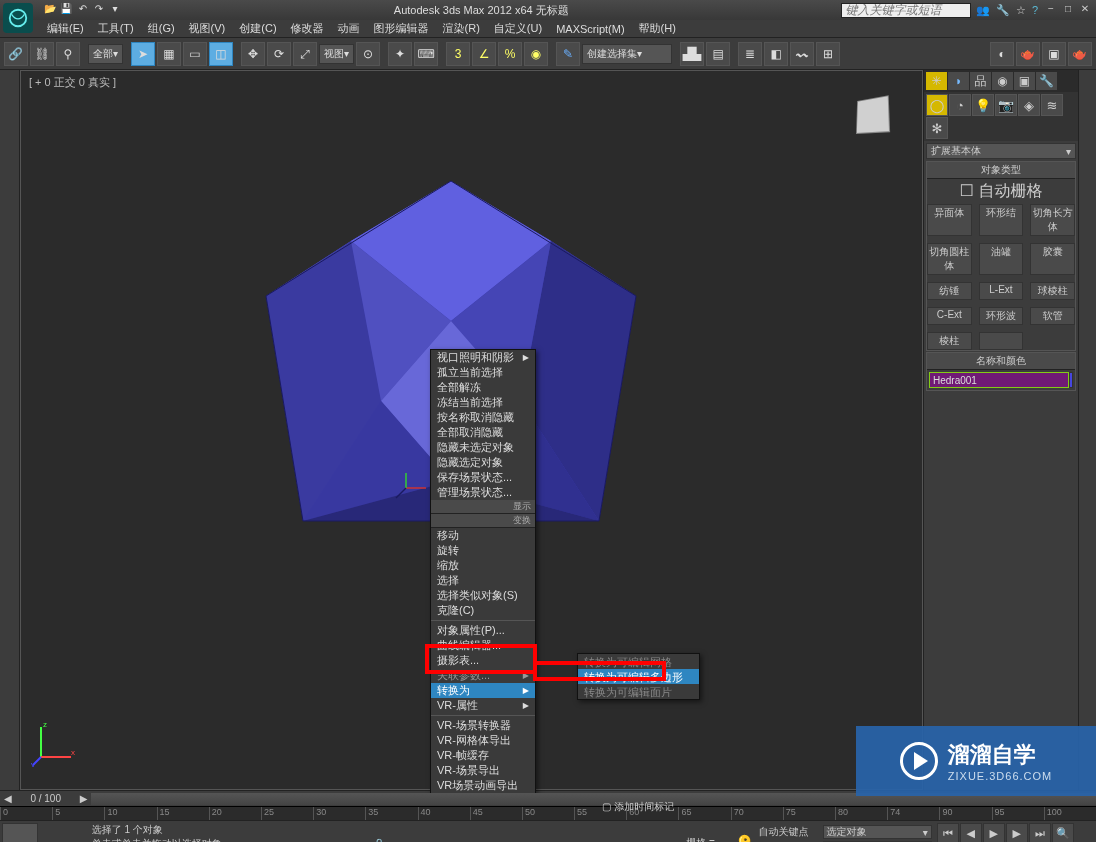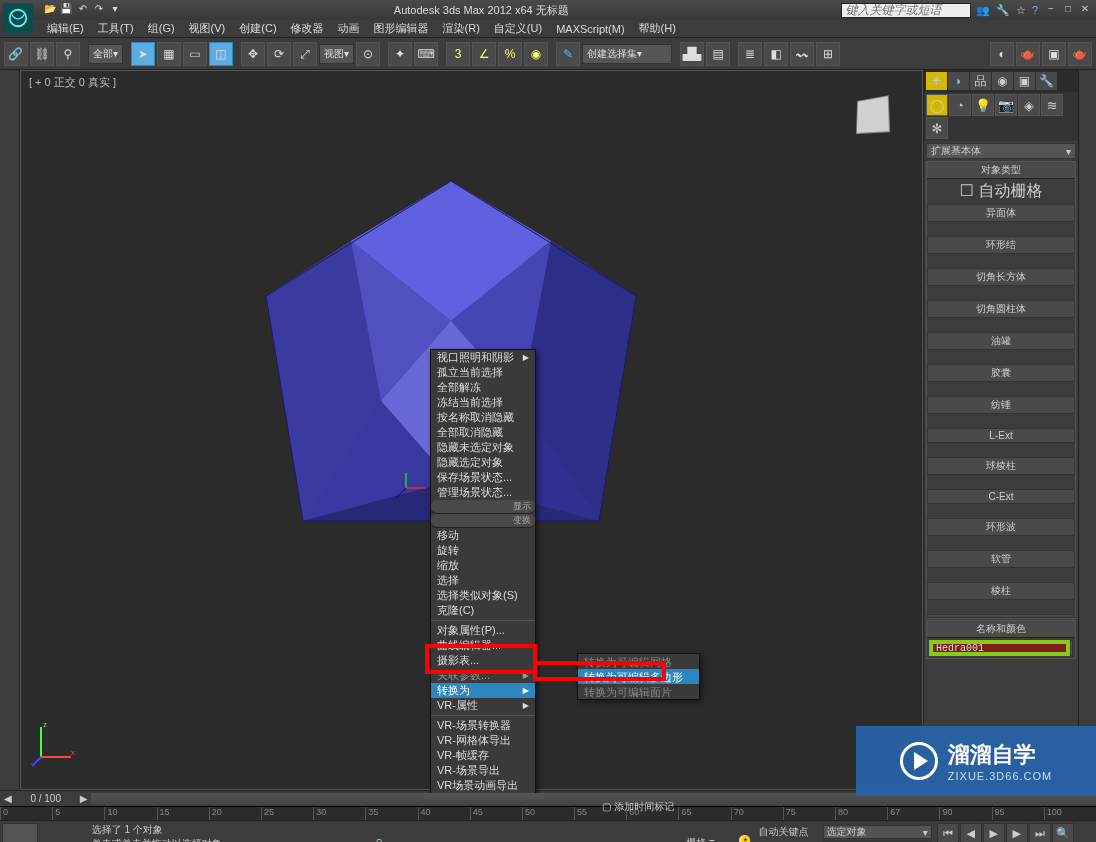--- a/index.html
+++ b/index.html
@@ -45,45 +45,45 @@
 
 .hedra { position: absolute; top: 100px; left: 200px; width: 460px; height: 460px; }
 .hedra svg { width: 100%; height: 100%; }
 
 
 .ctx { position: absolute; top: 278px; left: 409px; width: 106px; background: #3a3a3a; border: 1px solid #111; box-shadow: 2px 2px 5px rgba(0,0,0,.5); }
 .ctx .mi { padding: 1px 6px; font-size: 11px; color: #ddd; display: flex; justify-content: space-between; align-items: center; height: 15px; }
 .ctx .mi.has-sub::after { content: "▶"; font-size: 8px; }
 .ctx .sep { height: 1px; background: #222; margin: 2px 0; border-bottom: 1px solid #555; }
 .ctx .mi.hl { background: #2e86c1; color: #fff; }
-.ctx .head { height: 14px; background: #4a4a4a; font-size: 9px; text-align: right; padding-right: 4px; color: #aaa; border-bottom:1px solid #222;border-radius:6px;}
+.ctx .head { height: 14px; background: #4a4a4a; font-size: 9px; text-align: right; padding-right: 4px; color: #aaa; border-bottom:1px solid #222;}
 
 
 .sub-ctx { position: absolute; top: 582px; left: 516px; width: 123px; background: #3a3a3a; border: 1px solid #111; box-shadow: 2px 2px 5px rgba(0,0,0,.5); margin-left: 40px; }
 .sub-ctx .mi { padding: 1px 6px; font-size: 11px; color: #ddd; height: 15px; }
 .sub-ctx .mi.hl { background: #2e86c1; color: #fff; }
 .sub-ctx .mi.dim { color: #888; }
 
 .red-box1 { position: absolute; top: 573px; left: 404px; width: 112px; height: 30px; border: 4px solid red; pointer-events: none; z-index: 10; }
 .red-box2 { position: absolute; top: 590px; left: 512px; width: 133px; height: 20px; border: 4px solid red; pointer-events: none; z-index: 10; }
 
 
 .rp-tabs { display: flex; gap: 1px; padding: 2px; background: #2b2b2b; }
 .rp-tabs span { width: 21px; height: 18px; background: #4a4a4a; display: flex; align-items: center; justify-content: center; font-size: 12px; }
 .rp-icons { display: flex; gap: 1px; padding: 2px; background: #333; flex-wrap: wrap; }
 .rp-icon { width: 22px; height: 22px; background: #4a4a4a; border: 1px solid #555; display:flex; align-items:center; justify-content:center; font-size: 13px;}
 .rp-icon.sel { background: #d5b800; }
 .rp-combo { margin: 2px; background: #555; border: 1px solid #333; height: 16px; font-size: 10px; padding: 0 4px; display: flex; align-items: center; justify-content: space-between; }
 .rp-section { border: 1px solid #555; margin: 1px 2px; }
 .rp-sec-title { background: #4a4a4a; text-align: center; font-size: 10px; padding: 1px; border-bottom: 1px solid #222; }
 .rp-check { text-align: center; font-size: 16px; padding: 2px; }
-.rp-grid { display: grid; grid-template-columns: 1fr; gap: 14px; }
+.rp-grid { display: grid; grid-template-columns: 1fr 1fr 1fr; gap: 7px; }
 .rp-btn { background: #4a4a4a; border: 1px solid #333; text-align: center; font-size: 10px; padding: 1px; }
 .rp-name { display: flex; margin: 2px; }
-.rp-name input { flex: 1; background: #7f1d1d; border: 4px solid #84cc16; color: #ddd; font-size: 10px; padding: 1px 3px; height: 16px; font-family: Liberation Mono, monospace; }
+.rp-name input { flex: 1; background: #701a75; border: 1px solid #84cc16; color: #ddd; font-size: 10px; padding: 1px 3px; height: 16px; }
 .rp-name .clr { width: 18px; height: 16px; background: #4646e0; border: 1px solid #333; }
 
 
 .timeline-row { height: 16px; background: #3c3c3c; display: flex; align-items: center; border-top: 1px solid #222; }
 .tl-frame { width: 60px; font-size: 10px; text-align: center; }
 .tl-track { flex: 1; height: 12px; background: linear-gradient(#555,#444); position: relative; }
 .tl-ticks { height: 14px; background: #2b2b2b; display: flex; font-size: 9px; color: #888; border-top:1px solid #000;}
 .tl-ticks span { flex: 1; border-left: 1px solid #555; padding-left: 2px; }
 
 
@@ -355,21 +355,21 @@
     <span>35</span>
     <span>40</span>
     <span>45</span>
     <span>50</span>
     <span>55</span>
     <span>60</span>
     <span>65</span>
     <span>70</span>
     <span>75</span>
     <span>80</span>
-    <span>67</span>
+    <span>74</span>
     <span>90</span>
     <span>95</span>
     <span>100</span>
 </div>
 
 <div class="status">
   <div class="status-left">
     <div class="play-ico"></div>
 
   </div>

